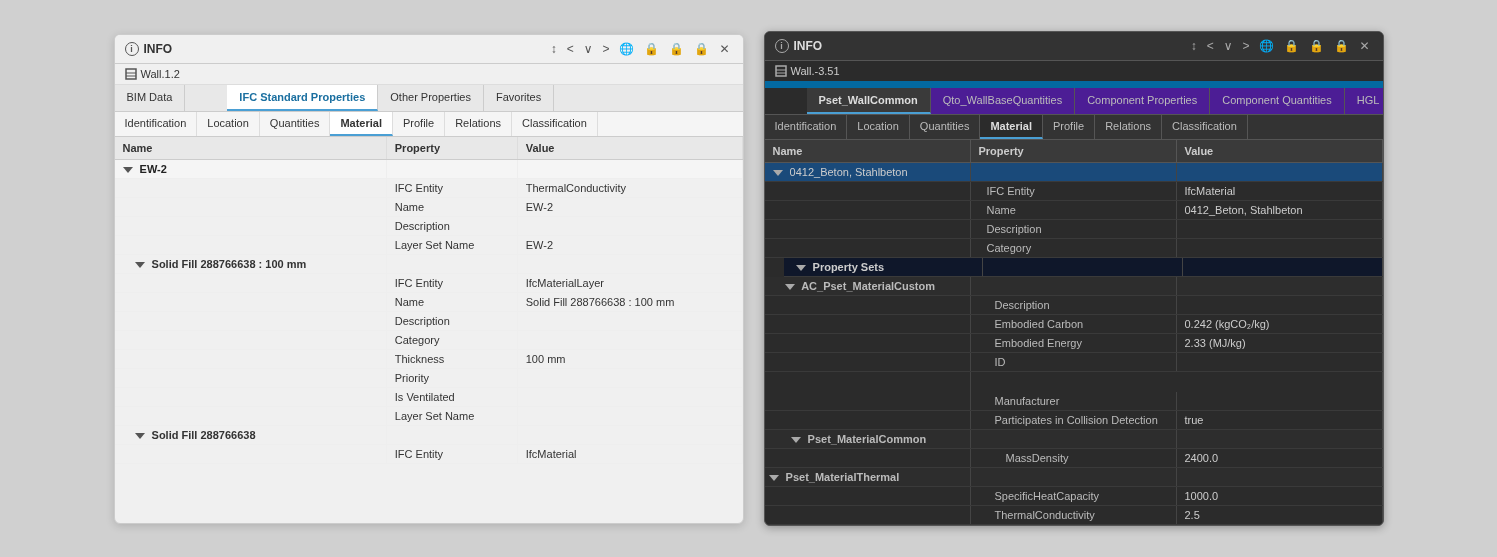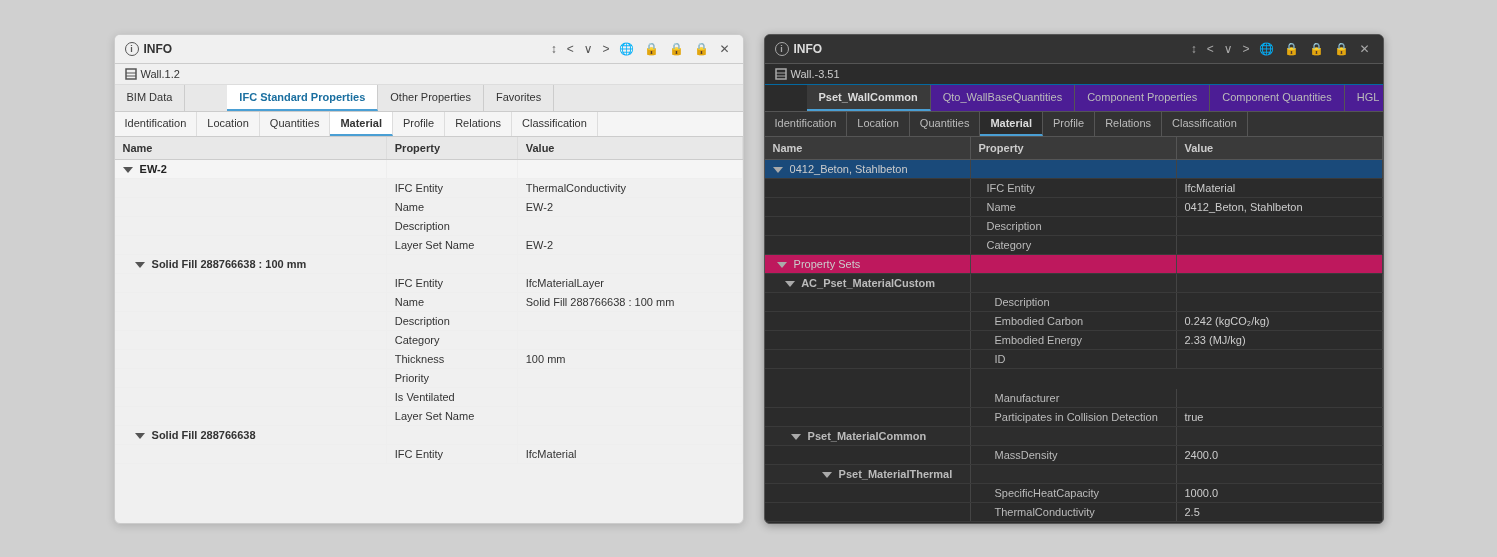--- a/index.html
+++ b/index.html
@@ -214,21 +214,21 @@
       border-color: #aaa;
       color: #aaa;
     }
 
     .panel-dark .panel-controls span {
       color: #aaa;
     }
 
     .panel-dark .wall-label {
       color: #ccc;
-      border-bottom: 1px solid #0369a1;
+      border-bottom: 7px solid #0369a1;
     }
 
     .panel-dark .tabs-row {
       background: #2b2b2b;
       border-bottom: 1px solid #555;
     }
 
     .panel-dark .tab {
       color: #bbb;
       border-right: 1px solid #555;
@@ -293,23 +293,24 @@
       color: #ccc;
       white-space: nowrap;
       overflow: hidden;
       text-overflow: ellipsis;
     }
 
     .dark-group {
       display: grid;
       grid-template-columns: 1fr 1fr 1fr;
       border-bottom: 1px solid #3a3a3a;
-      background: #be185d;
-      font-size: 11px;
-      font-weight: normal;
+      background: #0f172a;
+      font-size: 11px;
+      font-weight: bold;
+      margin-left: 19px;
     }
 
     .dark-group div {
       padding: 3px 8px;
       border-right: 1px solid #444;
       color: #ccc;
     }
 
     .dark-subgroup {
       display: grid;
@@ -642,26 +643,26 @@
     <div class="dark-subgroup">
       <div style="padding-left:26px;">
         <span class="triangle" style="border-top-color:#aaa;"></span>
         Pset_MaterialCommon
       </div>
       <div></div>
       <div></div>
     </div>
     <div class="dark-data-row">
       <div class="col1"></div>
-      <div class="col2" style="padding-left:24px;">MassDensity</div>
+      <div class="col2" style="padding-left:35px;">MassDensity</div>
       <div class="col3">2400.0</div>
     </div>
 
     <div class="dark-subgroup">
-      <div style="padding-left:33px;margin-left:24px;">
+      <div style="padding-left:4px;">
         <span class="triangle" style="border-top-color:#aaa;"></span>
         Pset_MaterialThermal
       </div>
       <div></div>
       <div></div>
     </div>
     <div class="dark-data-row">
       <div class="col1"></div>
       <div class="col2" style="padding-left:24px;">SpecificHeatCapacity</div>
       <div class="col3">1000.0</div>

